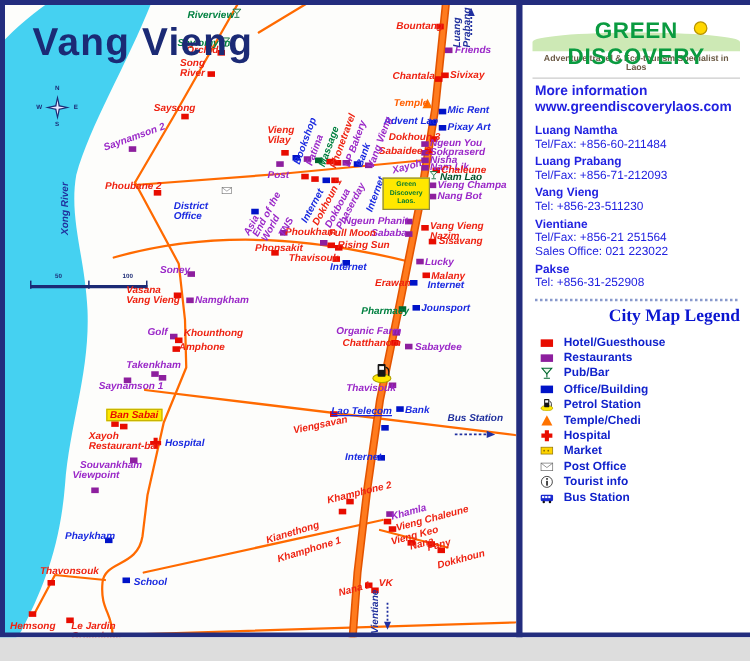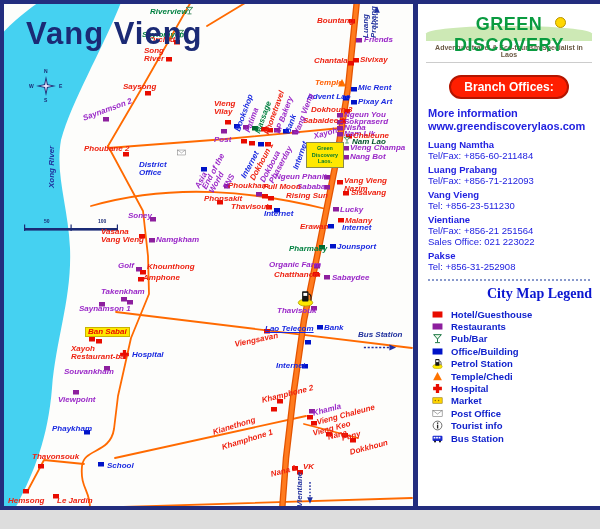--- a/index.html
+++ b/index.html
@@ -300,21 +300,21 @@
         <div class="lbl c-r" style="left: 350px; top: 144px;">Vieng Champa</div>
         <div class="lbl c-r" style="left: 350px; top: 153px;">Nang Bot</div>
         <div class="lbl c-r" style="left: 313px; top: 133px; transform: rotate(-15deg);">Xayoh</div>
         <div class="lbl c-o" style="left: 292px; top: 168px; transform: rotate(-70deg);">Internet</div>
         <div class="lbl c-r" style="left: 275px; top: 173px;">Ngeun Phanit</div>
         <div class="lbl c-r" style="left: 297px; top: 183px;">Sababa</div>
         <div class="lbl c-h" style="left: 344px; top: 177px;">Vang Vieng
 Nazim</div>
         <div class="lbl c-h" style="left: 351px; top: 189px;">Sisavang</div>
         <div class="lbl c-h" style="left: 263px; top: 183px;">Full Moon</div>
-        <div class="lbl c-h" style="left: 270px; top: 192px; margin-left: 16px;">Rising Sun</div>
+        <div class="lbl c-h" style="left: 270px; top: 192px;">Rising Sun</div>
         <div class="lbl c-h" style="left: 228px; top: 182px;">Phoukham</div>
         <div class="lbl c-h" style="left: 204px; top: 195px;">Phonsakit</div>
         <div class="lbl c-h" style="left: 231px; top: 203px;">Thavisouk</div>
         <div class="lbl c-o" style="left: 264px; top: 210px;">Internet</div>
         <div class="lbl c-r" style="left: 194px; top: 186px; transform: rotate(-62deg);">Asia</div>
         <div class="lbl c-r" style="left: 201px; top: 187px; transform: rotate(-62deg);">End of the
 World</div>
         <div class="lbl c-r" style="left: 222px; top: 187px; transform: rotate(-62deg);">TNS</div>
         <div class="lbl c-o" style="left: 139px; top: 161px;">District
 Office</div>
@@ -339,21 +339,21 @@
         <div class="lbl c-r" style="left: 118px; top: 262px;">Golf</div>
         <div class="lbl c-h" style="left: 147px; top: 263px;">Khounthong</div>
         <div class="lbl c-h" style="left: 143px; top: 274px;">Amphone</div>
         <div class="lbl c-r" style="left: 101px; top: 288px;">Takenkham</div>
         <div class="lbl c-r" style="left: 79px; top: 305px;">Saynamson 1</div>
         <div class="lbl c-bs" style="left: 85px; top: 327px;">Ban Sabai</div>
         <div class="lbl c-h" style="left: 71px; top: 345px;">Xayoh
 Restaurant-bar</div>
         <div class="lbl c-o" style="left: 132px; top: 351px;">Hospital</div>
         <div class="lbl c-r" style="left: 64px; top: 368px;">Souvankham</div>
-        <div class="lbl c-r" style="left: 58px; top: 396px; font-style: italic;">Viewpoint</div>
+        <div class="lbl c-r" style="left: 58px; top: 376px; font-style: italic;">Viewpoint</div>
         <div class="lbl c-o" style="left: 52px; top: 425px;">Phaykham</div>
         <div class="lbl c-h" style="left: 32px; top: 453px;">Thavonsouk</div>
         <div class="lbl c-h" style="left: 8px; top: 497px;">Hemsong</div>
         <div class="lbl c-h" style="left: 57px; top: 497px;">Le Jardin
 Organique</div>
         <div class="lbl c-o" style="left: 107px; top: 462px;">School</div>
         <div class="lbl c-h" style="left: 212px; top: 429px; transform: rotate(-17deg);">Kianethong</div>
         <div class="lbl c-h" style="left: 221px; top: 444px; transform: rotate(-17deg);">Khamphone 1</div>
         <div class="lbl c-h" style="left: 261px; top: 397px; transform: rotate(-14deg);">Khamphone 2</div>
         <div class="lbl c-h" style="left: 234px; top: 341px; transform: rotate(-12deg);">Viengsavan</div>
@@ -398,21 +398,20 @@
   </div>
 
   <div class="panel">
     <div class="logo">
       <div class="logo-hills"></div>
       <div class="logo-sun"></div>
       <div class="logo-text">GREEN DISCOVERY</div>
     </div>
     <div class="tagline">Adventure travel &amp; Eco-tourism Specialist in Laos</div>
 
-    <div class="pill">Branch Offices:</div>
 
     <div class="moreinfo">
       <div>More information</div>
       <a>www.greendiscoverylaos.com</a>
     </div>
 
     <div class="offices">
 
         <div class="office">
           <div class="office-name">Luang Namtha</div>

